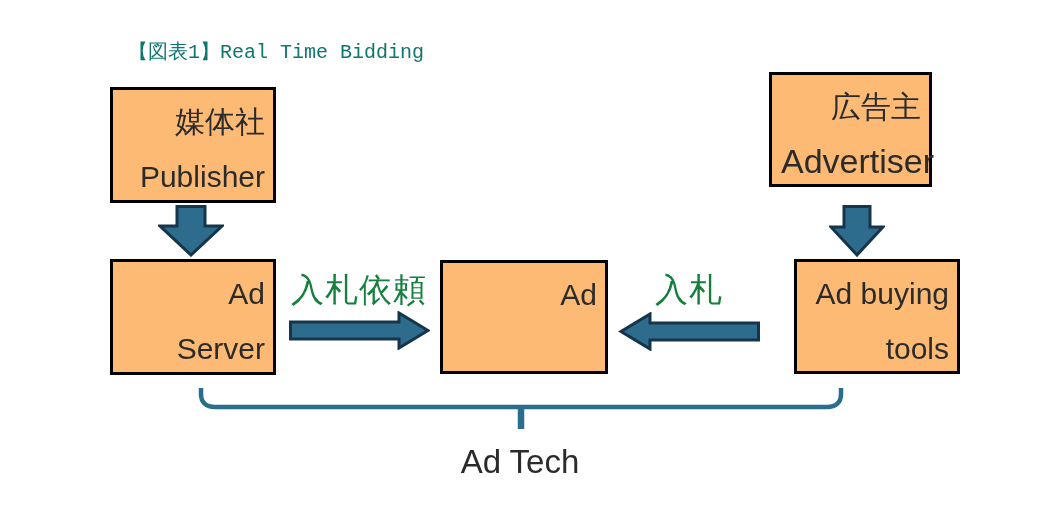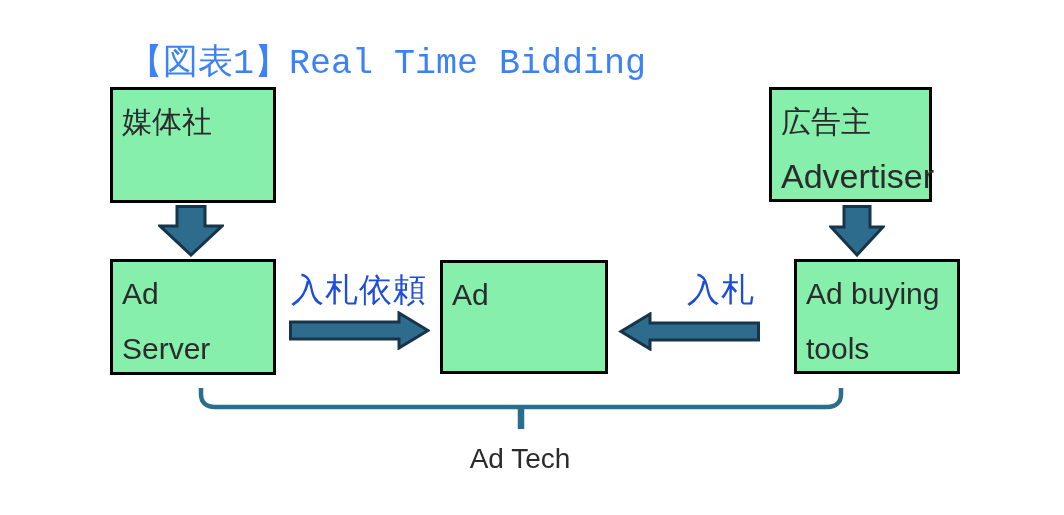--- a/index.html
+++ b/index.html
@@ -3,62 +3,63 @@
 <meta charset="utf-8">
 <style>
   html,body{margin:0;padding:0;background:#ffffff;}
   .canvas{
     position:relative;width:1064px;height:515px;background:#ffffff;overflow:hidden;
     font-family:"Liberation Sans","DejaVu Sans",sans-serif;
   }
   .title{
     position:absolute;left:128px;top:38px;
     font-family:"Liberation Mono","DejaVu Serif",serif;
-    font-size:35px;color:#3b82f6;white-space:nowrap;letter-spacing:0px;
+    font-size:20px;color:#0f766e;white-space:nowrap;letter-spacing:0px;
   }
   .box{
-    position:absolute;box-sizing:border-box;background:#86efac;
+    position:absolute;box-sizing:border-box;background:#fdba74;
     border:3px solid var(--box-border,#000000);
-    padding:4px 8px 0 9px;color:#222222;
+    padding:4px 8px 0 9px;color:#222222;text-align:right;
   }
   .box .bl{
     font-size:30px;line-height:55px;white-space:nowrap;color:#2b2b2b;
   }
   .box .bl.small{font-size:34px;}
   .box-publisher{left:110px;top:87px;width:166px;height:116px;}
-  .box-advertiser{left:769px;top:87px;width:163px;height:115px;}
+  .box-advertiser{left:769px;top:72px;width:163px;height:115px;}
   .box-adserver{left:110px;top:259px;width:166px;height:116px;}
   .box-adexchange{left:440px;top:260px;width:168px;height:114px;}
   .box-adbuying{left:794px;top:259px;width:166px;height:115px;}
   .arrow-svg{position:absolute;display:block;}
   .arrow-down-left{left:158px;top:205px;}
   .arrow-down-right{left:829px;top:205px;}
   .arrow-right{left:289px;top:311px;}
   .arrow-left{left:617px;top:312px;}
   .flow-label{
-    position:absolute;font-size:33px;color:#1d4ed8;white-space:nowrap;
+    position:absolute;font-size:33px;color:#15803d;white-space:nowrap;
     text-align:center;letter-spacing:1px;
   }
   .label-bid-request{left:286px;width:146px;top:268px;}
-  .label-bid{left:623px;width:132px;top:268px;text-align:right;}
+  .label-bid{left:623px;width:132px;top:268px;}
   .brace-svg{position:absolute;left:198px;top:388px;}
   .brace-label{
     position:absolute;left:400px;width:240px;top:443px;text-align:center;
-    font-size:28px;color:#2b2b2b;white-space:nowrap;
+    font-size:33px;color:#2b2b2b;white-space:nowrap;
   }
 </style>
 </head>
 <body>
 
 <div class="canvas">
 
   <div class="title">【図表1】Real Time Bidding</div>
 
   <div class="box box-publisher">
     <div class="bl">媒体社</div>
+    <div class="bl">Publisher</div>
   </div>
 
   <div class="box box-advertiser">
     <div class="bl">広告主</div>
     <div class="bl small">Advertiser</div>
   </div>
 
   <div class="box box-adserver">
     <div class="bl">Ad</div>
     <div class="bl">Server</div>

